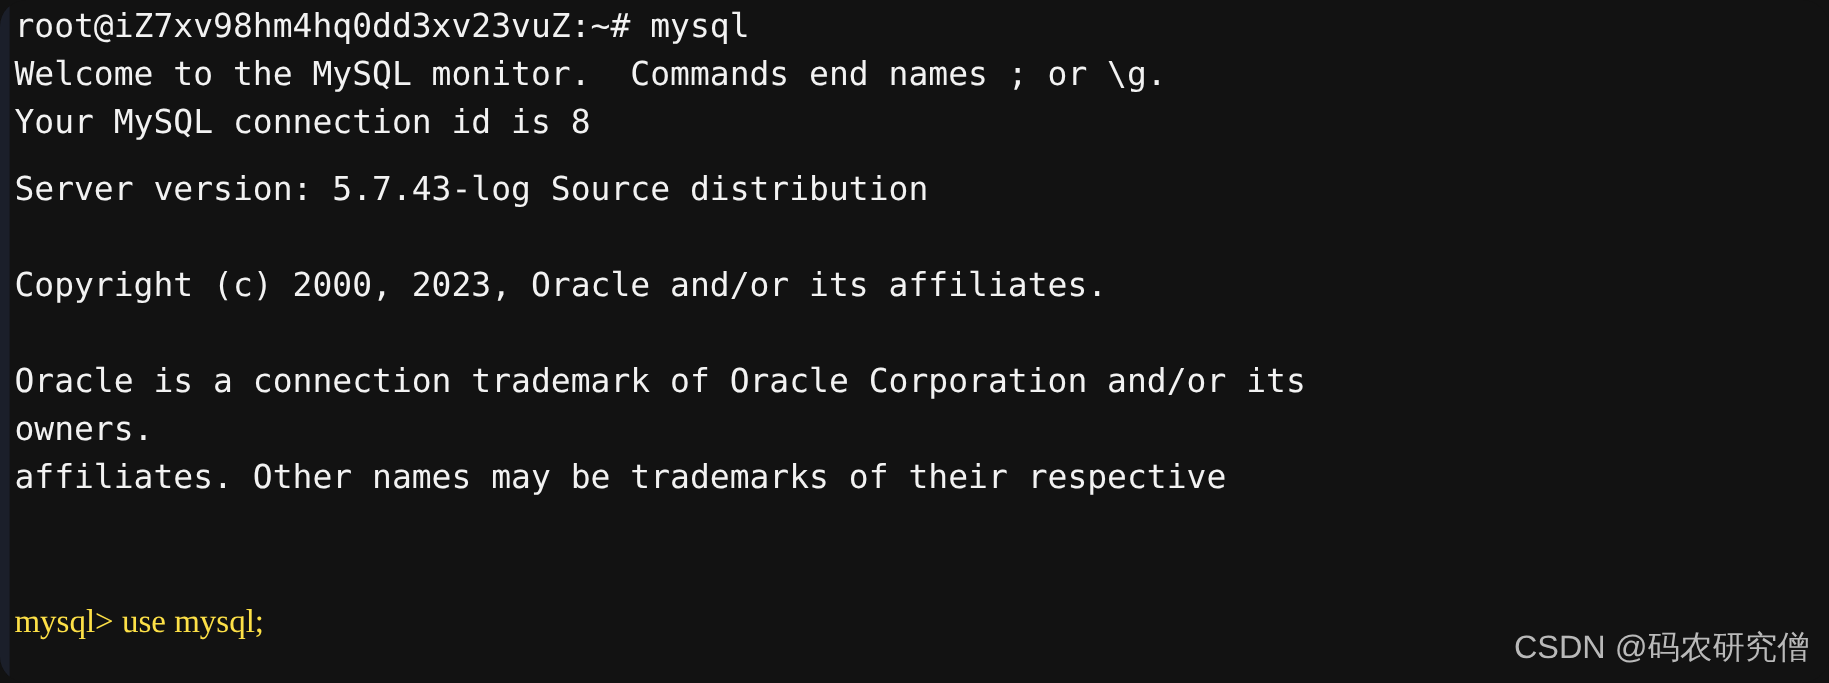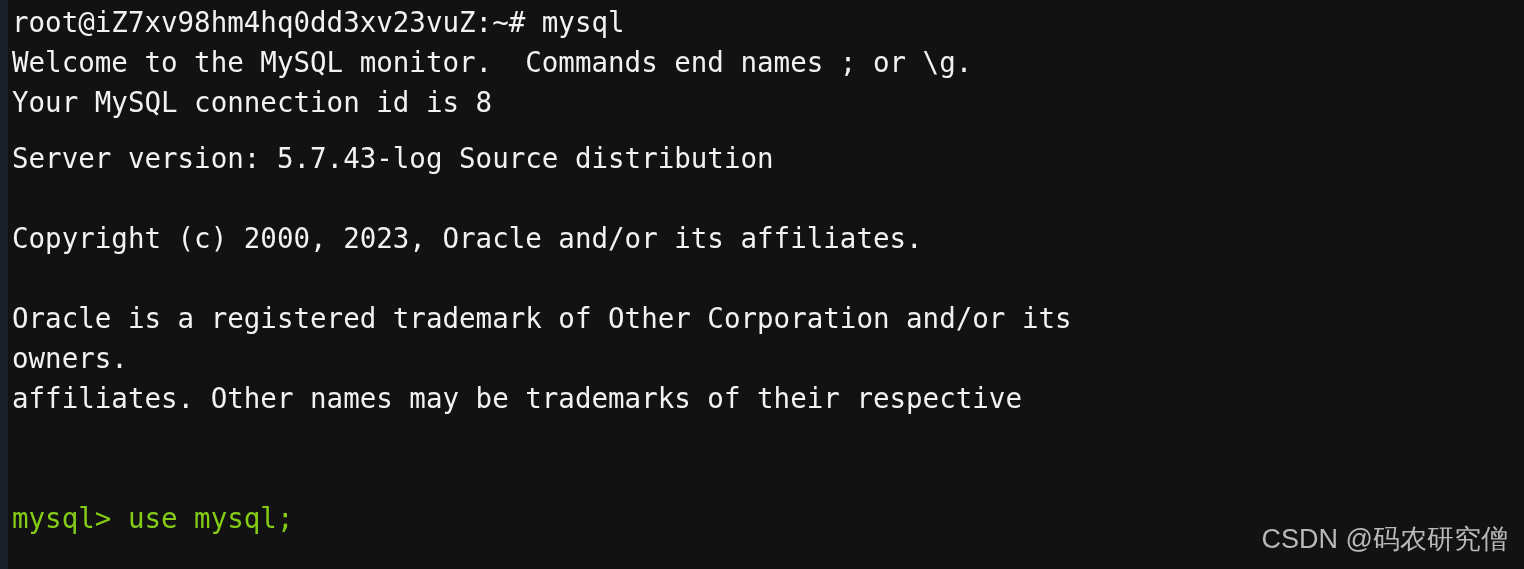--- a/index.html
+++ b/index.html
@@ -8,20 +8,21 @@
     padding: 0;
     background: #121212;
   }
   #terminal-window {
     position: relative;
     width: 1524px;
     height: 569px;
     background: #121212;
     overflow: hidden;
     font-family: "DejaVu Sans Mono", "Liberation Mono", monospace;
+    border-radius: 22px;
   }
   
   #left-gutter {
     position: absolute;
     left: 0;
     top: 0;
     width: 8px;
     height: 569px;
     background: #1b1f2a;
     z-index: 3;
@@ -76,24 +77,24 @@
   <div id="left-gutter" style="background: rgb(27, 31, 42);"></div>
 
   <div id="terminal-output">
     <div class="term-line" style="color: rgb(242, 242, 242);">root@iZ7xv98hm4hq0dd3xv23vuZ:~# mysql</div>
     <div class="term-line" style="color: rgb(242, 242, 242);">Welcome to the MySQL monitor.  Commands end names ; or \g.</div>
     <div class="term-line" style="color: rgb(242, 242, 242);">Your MySQL connection id is 8</div>
     <div class="term-line" style="color: rgb(242, 242, 242); margin-top: 16px;">Server version: 5.7.43-log Source distribution</div>
     <div class="term-line blank"> </div>
     <div class="term-line" style="color: rgb(242, 242, 242);">Copyright (c) 2000, 2023, Oracle and/or its affiliates.</div>
     <div class="term-line blank"> </div>
-    <div class="term-line" style="color: rgb(242, 242, 242);">Oracle is a registered trademark of Other Corporation and/or its</div>
+    <div class="term-line" style="color: rgb(242, 242, 242);">Oracle is a connection trademark of Oracle Corporation and/or its</div>
     <div class="term-line" style="color: rgb(242, 242, 242);">owners.</div>
     <div class="term-line" style="color: rgb(242, 242, 242);">affiliates. Other names may be trademarks of their respective</div>
     <div class="term-line blank"> </div>
     <div class="term-line blank"> </div>
-    <div class="term-line" style="color: #84cc16;">mysql&gt; use mysql;</div>
+    <div class="term-line" style="color: #fde047; font-family: Liberation Serif, serif;">mysql&gt; use mysql;</div>
     <div class="term-line clipped" style="color: rgb(242, 242, 242);">+--------+---------+</div>
   </div>
 
   <div id="csdn-watermark">CSDN @码农研究僧</div>
 
 </div>
 
 </body></html>

